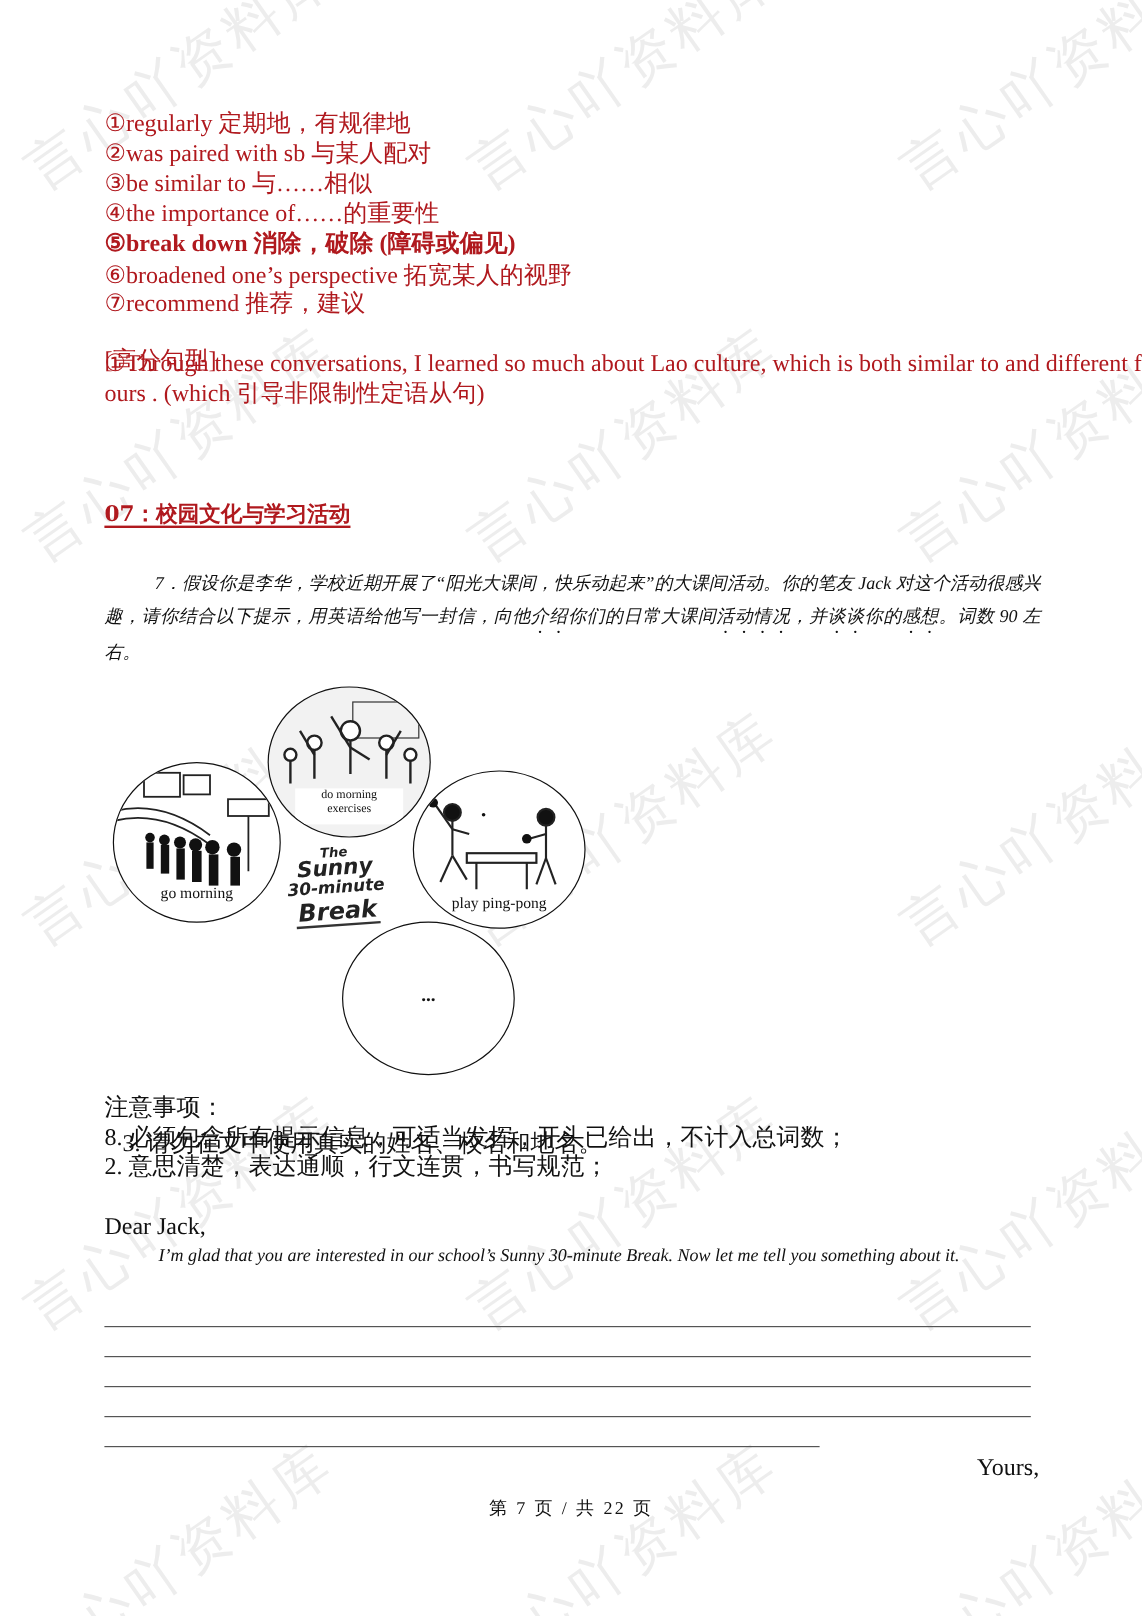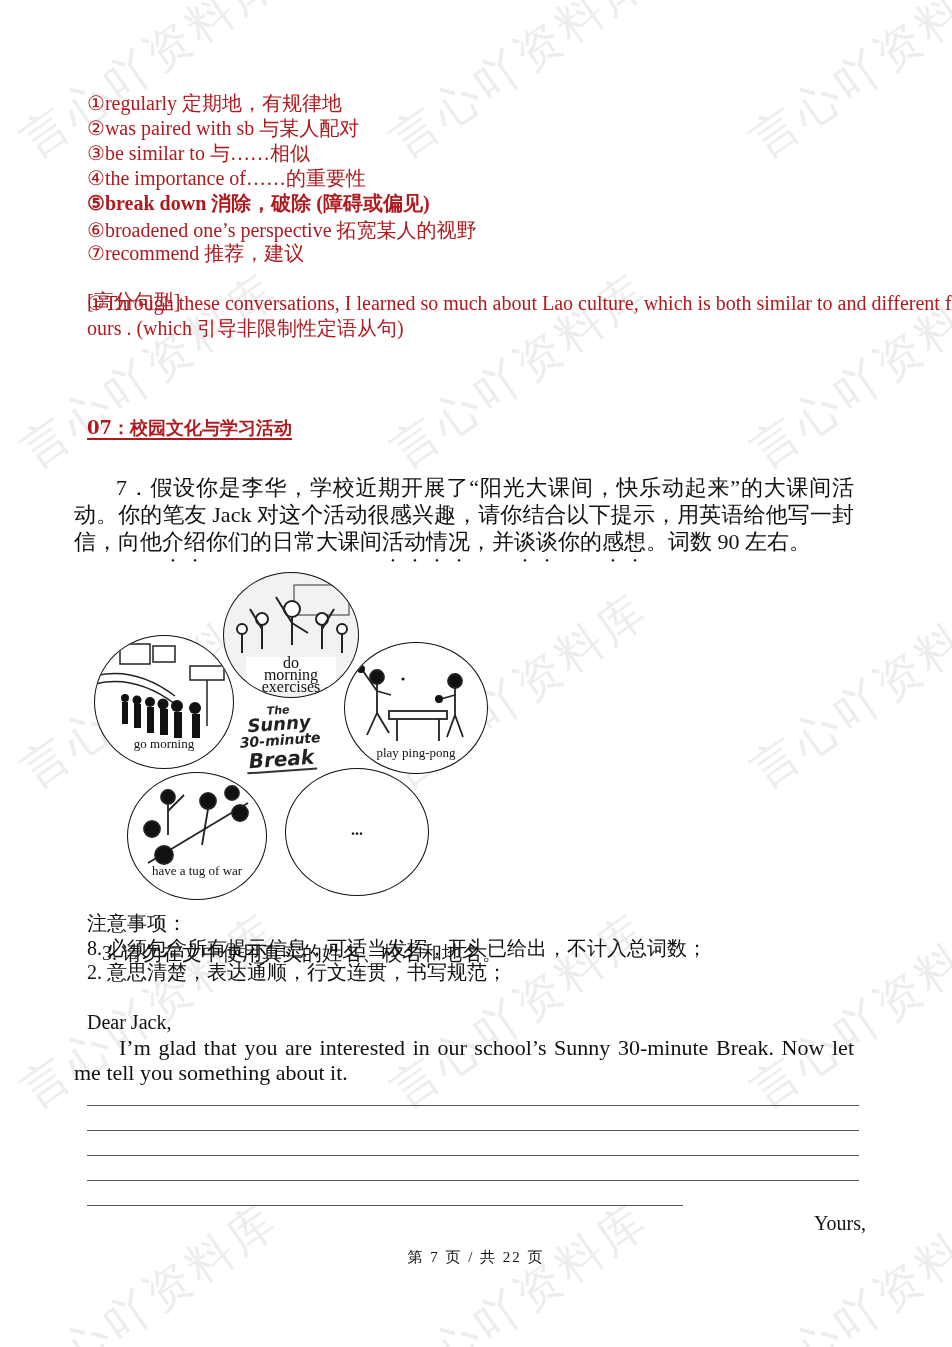--- a/index.html
+++ b/index.html
@@ -6,21 +6,21 @@
   body { width:952px; height:1347px; position:relative; overflow:hidden;
          font-family:"Liberation Serif","DejaVu Serif",serif; color:#111; }
   .wm { position:absolute; font-size:46px; color:rgba(190,190,190,0.28);
         transform:rotate(-35deg); white-space:nowrap; letter-spacing:4px;
         font-family:"DejaVu Sans",sans-serif; pointer-events:none; z-index:0; }
   .red { color:#b0191e; }
   .line { position:absolute; left:87px; font-size:20px; line-height:20px; white-space:nowrap; z-index:1; }
   .heading { position:absolute; left:87px; top:416px; font-size:18px; font-weight:bold;
              color:#b0191e; text-decoration:underline; text-decoration-thickness:2px;
              text-underline-offset:4px; font-family:"DejaVu Serif",serif; z-index:1; }
-  .para { position:absolute; left:74px; width:780px; font-size:22px; line-height:27px; z-index:1; text-align:justify; }
+  .para { position:absolute; left:87px; width:780px; font-size:15px; line-height:27px; z-index:1; text-align:justify;font-style:italic; }
   .em { text-emphasis: dot; text-emphasis-position: under; -webkit-text-emphasis: dot; -webkit-text-emphasis-position: under; }
   .figure { position:absolute; left:92px; top:570px; width:410px; height:330px; z-index:1; }
   .circle { position:absolute; border:1.6px solid #111; border-radius:50%; background:#fff; overflow:hidden; }
   .circle .cap { position:absolute; width:100%; text-align:center; font-size:13px; font-family:"Liberation Serif",serif; }
   .rule { position:absolute; left:87px; height:0; border-top:1.3px solid #555; z-index:1; }
   .footer { position:absolute; top:1248px; width:100%; text-align:center; font-size:15px; letter-spacing:2px; z-index:1; }
 </style>
 </head>
 <body>
 
@@ -75,21 +75,21 @@
         <circle cx="98" cy="46" r="6" fill="#fff"></circle>
           <line x1="98" y1="52" x2="98" y2="76"></line>
           <line x1="98" y1="56" x2="110" y2="36"></line>
         <circle cx="18" cy="56" r="5" fill="#fff"></circle>
           <line x1="18" y1="61" x2="18" y2="80"></line>
         <circle cx="118" cy="56" r="5" fill="#fff"></circle>
           <line x1="118" y1="61" x2="118" y2="80"></line>
       </g>
       <rect x="22" y="84" width="90" height="30" fill="#fff"></rect>
     </svg>
-    <div class="cap" style="top:84px;left:30px;width:74px;line-height:12px;font-size:16px;">do morning exercises</div>
+    <div class="cap" style="top:84px;left:30px;width:74px;line-height:12px;font-size:10px;">do morning exercises</div>
   </div>
 
   <div class="circle" style="left:2px;top:65px;width:138px;height:132px;">
     <svg width="138" height="132">
       <g stroke="#222" stroke-width="1.5" fill="none">
         <rect x="25" y="8" width="30" height="20"></rect>
           <rect x="58" y="10" width="22" height="16"></rect>
         <path d="M0 40 Q40 30 80 60"></path>
           <path d="M0 48 Q40 38 80 68"></path>
         <rect x="95" y="30" width="34" height="14"></rect>
@@ -131,37 +131,20 @@
           <line x1="52" y1="76" x2="52" y2="98"></line>
           <line x1="94" y1="76" x2="94" y2="98"></line>
       </g>
       <circle cx="16" cy="26" r="4" fill="#111"></circle>
         <circle cx="94" cy="56" r="4" fill="#111"></circle>
         <circle cx="58" cy="36" r="1.5" fill="#111"></circle>
     </svg>
     <div class="cap" style="top:102px;">play ping-pong</div>
   </div>
 
-  <div class="circle" style="left:35px;top:202px;width:138px;height:126px;">
-    <svg width="138" height="126">
-      <g stroke="#222" stroke-width="1.8" fill="none">
-        <line x1="20" y1="90" x2="120" y2="30"></line>
-        <circle cx="40" cy="24" r="7" fill="#111"></circle>
-          <line x1="40" y1="31" x2="40" y2="62"></line>
-          <line x1="40" y1="38" x2="56" y2="22"></line>
-        <circle cx="80" cy="28" r="8" fill="#111"></circle>
-          <line x1="80" y1="36" x2="74" y2="72"></line>
-        <circle cx="104" cy="20" r="7" fill="#111"></circle>
-          <circle cx="112" cy="40" r="8" fill="#111"></circle>
-        <circle cx="24" cy="56" r="8" fill="#111"></circle>
-          <circle cx="36" cy="82" r="9" fill="#111"></circle>
-      </g>
-    </svg>
-    <div class="cap" style="top:90px;">have a tug of war</div>
-  </div>
 
   <div class="circle" style="left:193px;top:198px;width:142px;height:126px;">
     <div class="cap" style="top:52px;font-size:16px;font-weight:bold;">...</div>
   </div>
 
   <div style="position:absolute;left:138px;top:135px;width:100px;text-align:center;font-family:'DejaVu Sans',sans-serif;font-style:italic;font-weight:bold;color:#222;line-height:16px;transform:rotate(-4deg);">
     <div style="font-size:11px;line-height:11px;">The</div>
     <div style="font-size:18px;">Sunny</div>
     <div style="font-size:14px;">30-minute</div>
     <div style="font-size:20px;line-height:22px;">Break</div>

